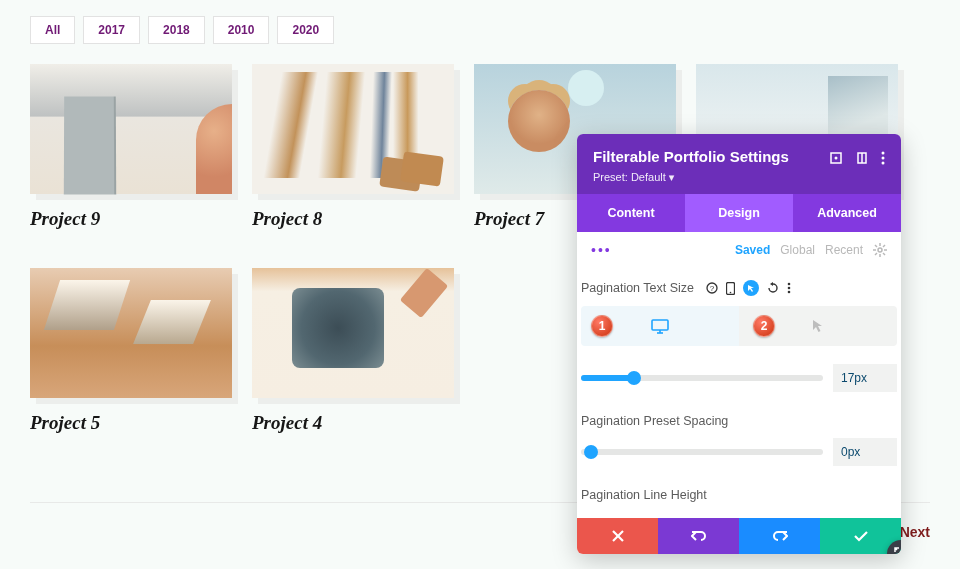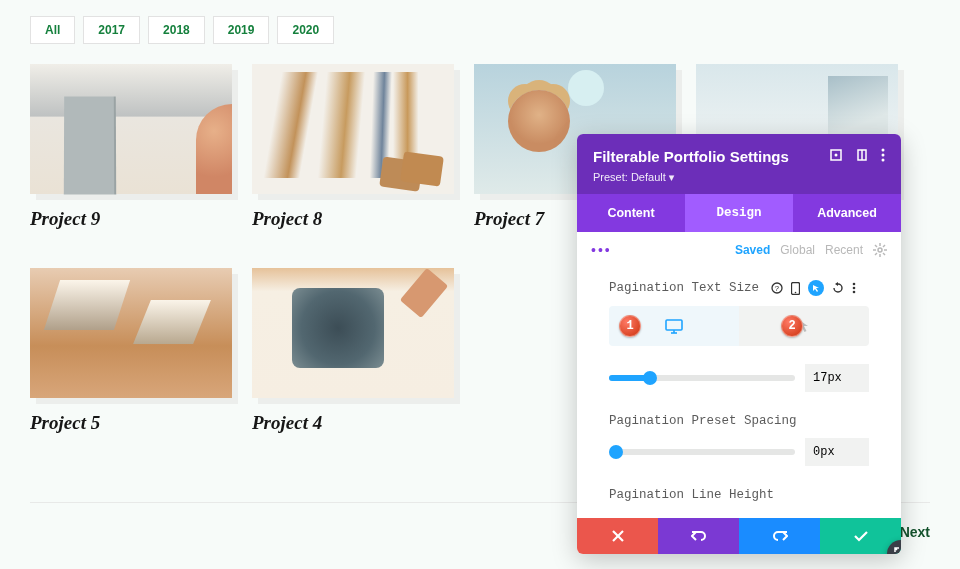--- a/index.html
+++ b/index.html
@@ -15,21 +15,21 @@
     display: flex;
     gap: 8px;
     padding: 16px 30px 10px;
   }
   .filter-btn {
     border: 1px solid #e2e2e2;
     background: #fff;
     padding: 6px 14px;
     font-size: 12px;
     font-weight: 600;
-    color: #15803d;
+    color: #701a75;
     cursor: pointer;
   }
   .grid {
     display: flex;
     flex-wrap: wrap;
     gap: 38px 20px;
     padding: 10px 30px 0;
   }
   .card { width: 202px; }
   .thumb {
@@ -81,71 +81,70 @@
   .pagination {
     position: absolute;
     right: 30px;
     top: 524px;
     display: flex;
     gap: 14px;
     align-items: center;
     font-weight: 700;
     font-size: 14px;
   }
-  .pagination .pg { cursor:pointer; color:#14532d; }
+  .pagination .pg { cursor:pointer; color:#7f1d1d; }
 
   
   .panel {
     position: absolute;
     left: 577px;
     top: 134px;
     width: 324px;
     background:#fff;
     border-radius: 6px;
     box-shadow: 0 6px 26px rgba(0,0,0,0.22);
     overflow: hidden;
   }
   .panel-head {
     background:#6c2eb9;
     color:#fff;
     padding: 14px 16px 10px;
   }
-  .panel-title-row { display:flex; align-items:flex-start; justify-content:space-between; }
+  .panel-title-row { display:flex; align-items:flex-end; justify-content:space-between; }
   .panel-title { font-size:15px; font-weight:700; }
   .panel-icons { display:flex; gap:12px; align-items:center; }
   .panel-icons span { font-size:14px; cursor:pointer; }
   .panel-sub { font-size:11px; margin-top:6px; opacity:.9; }
   .tabs {
     background:#8339e0;
     display:flex;
   }
   .tab {
     flex:1;
     text-align:center;
     color:#fff;
     font-size:12.5px;
     font-weight:600;
     padding:12px 0;
     cursor:pointer;
   }
-  .tab.active { background:#a15cff;font-family:Liberation Mono, monospace; }
+  .tab.active { background:#a15cff; }
   .presets-row {
     display:flex; align-items:center;
     justify-content:space-between;
     padding:10px 14px;
     font-size:12px;
   }
   .dots { color:#8339e0; letter-spacing:2px; font-size:14px; }
   .presets-right { display:flex; gap:10px; align-items:flex-start; }
   .saved { color:#1fa4ff; font-weight:600; }
   .muted { color:#b8b8b8; }
   .gear { color:#b8b8b8; font-size:13px; }
   .section {
-    padding: 8px 32px 0;
-    font-family: Liberation Mono, monospace;
+    padding: 8px 4px 0;
   }
   .field-label-row {
     display:flex; align-items:center; gap:8px;
     margin-top:4px;
   }
   .field-label { font-size:12.5px; color:#5b5b5b; }
   .mini-icons { display:flex; gap:8px; align-items:center; margin-left:4px; }
   .mini-icons .mi { font-size:12px; color:#333; }
   .mi-circle { background:#1fa4ff; color:#fff; width:16px; height:16px; border-radius:50%; display:inline-flex; align-items:center; justify-content:center; font-size:10px; }
 
@@ -203,21 +202,21 @@
     background:#1fa4ff;
     border-radius:50%;
     transform:translate(-50%,-50%);
   }
   .val-box {
     width:64px; height:28px;
     background:#f1f2f1;
     display:flex; align-items:center;
     padding-left:8px;
     font-size:12px;
-    color:#000000;
+    color:#0c4a6e;
   }
   .spacing-label { font-size:12.5px; color:#5b5b5b; margin-top:22px; }
 
   .action-bar {
     display:flex;
     height:36px;
   }
   .ab { flex:1; display:flex; align-items:center; justify-content:center; color:#fff; font-size:14px; cursor:pointer; }
   .ab.red { background:#eb564c; }
   .ab.purple { background:#7b39d3; }
@@ -237,21 +236,21 @@
   }
   svg { display:block; }
 </style>
 </head>
 <body>
 
 <div class="filters">
   <button class="filter-btn">All</button>
   <button class="filter-btn">2017</button>
   <button class="filter-btn">2018</button>
-  <button class="filter-btn">2019</button>
+  <button class="filter-btn">2010</button>
   <button class="filter-btn">2020</button>
 </div>
 
 <div class="grid">
   <div class="card">
     <div class="thumb t9"></div>
     <div class="proj-title">Project 9</div>
   </div>
   <div class="card">
     <div class="thumb t8"></div>

